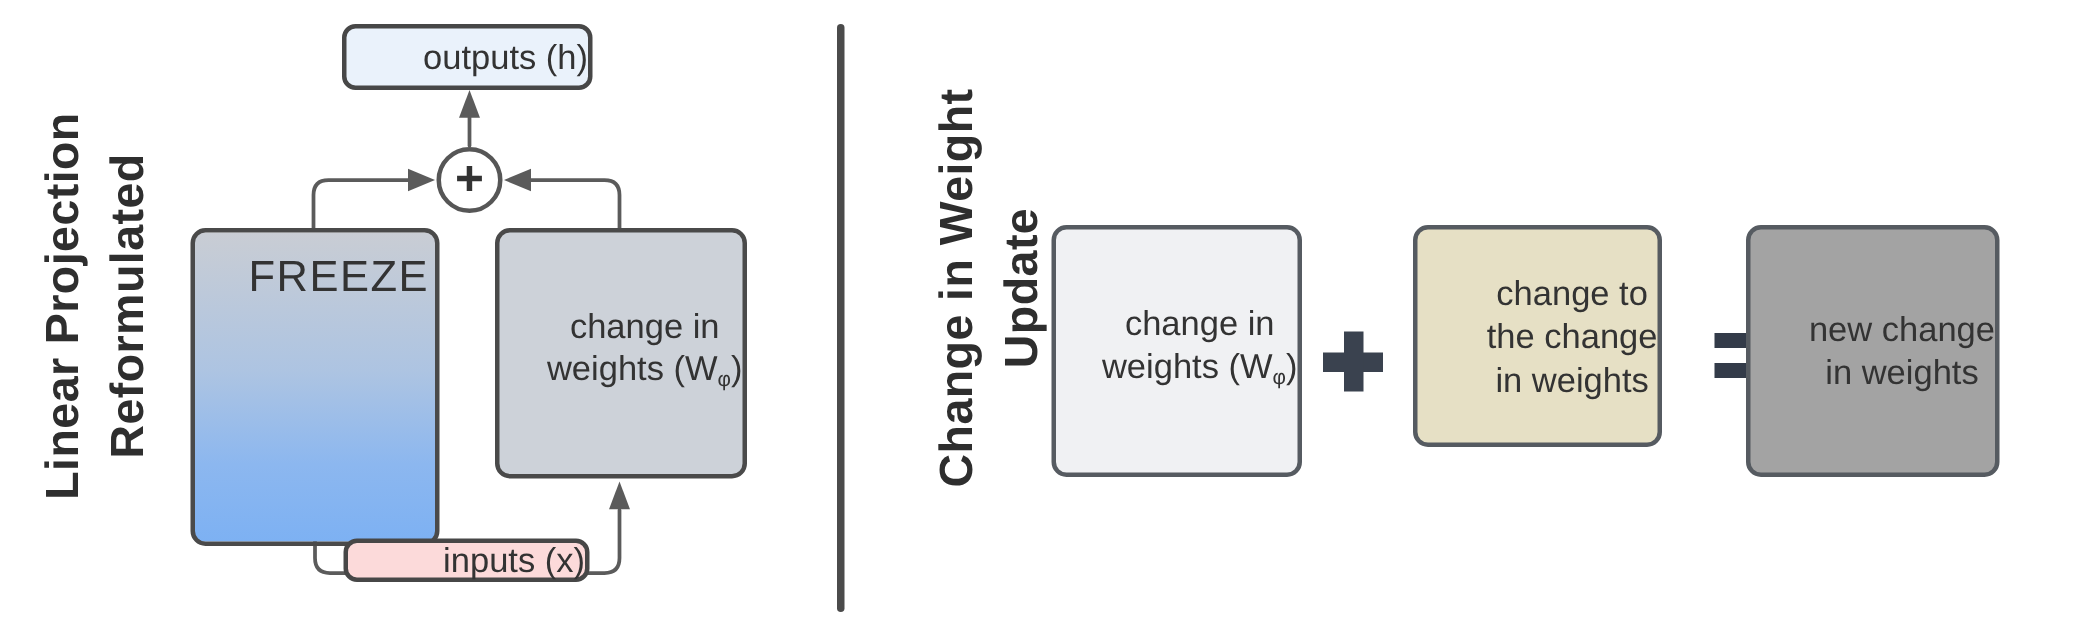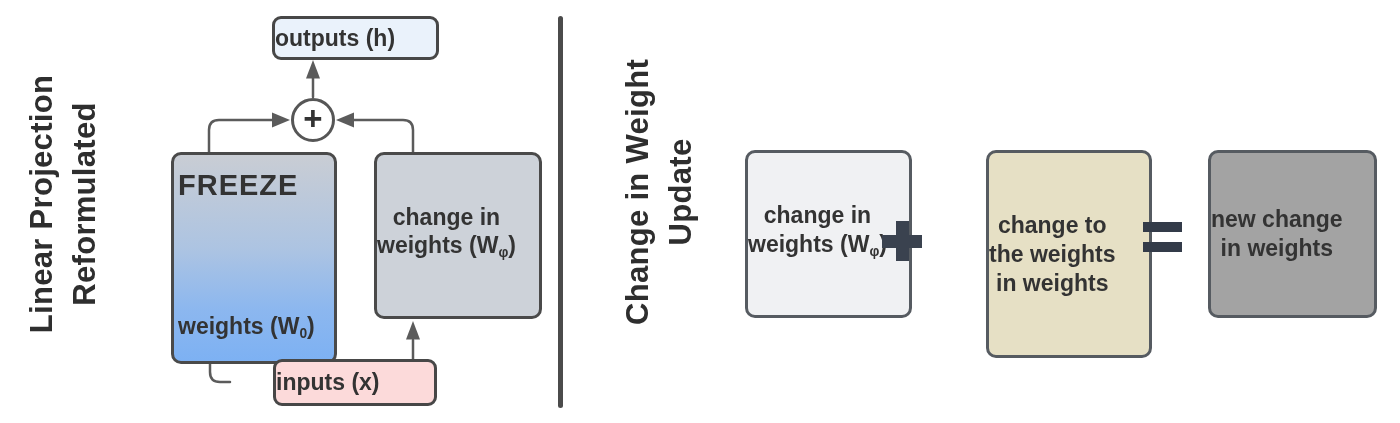--- a/index.html
+++ b/index.html
@@ -29,27 +29,26 @@
   }
   .v-title.left  { left: -82px;  top: 161px; width: 290px; height: 86px; }
   .v-title.right { left: 513px;  top: 145px; width: 292px; height: 94px; }
 
   
   .node {
     position: absolute;
     box-sizing: border-box;
     display: flex;
     flex-direction: column;
-    align-items: flex-start;
+    align-items: flex-end;
     justify-content: center;
     text-align: center;
-    font-weight: 700;
+    font-weight: 400;
     color: #333333;
     z-index: 2;
-    margin-left: 44px;
   }
   .pill {
     border: 3px solid #474747;
     border-radius: 9px;
     font-size: 23px;
   }
   .bigbox {
     border: 3px solid #4a4a4a;
     border-radius: 10px;
     font-size: 23px;
@@ -58,21 +57,21 @@
   .rbox {
     border: 3px solid #565b61;
     border-radius: 10px;
     font-size: 23px;
     line-height: 29px;
   }
   .subscript { font-size: 0.60em; vertical-align: -0.30em; }
 
   
   .outputs-box { left: 228px; top: 16px;  width: 167px; height: 44px; background: #eaf2fb; }
-  .inputs-box  { left: 229px; top: 359px; width: 164px; height: 47px; background: #fcdada; }
+  .inputs-box  { left: 229px; top: 359px; width: 164px; height: 29px; background: #fcdada; }
   .freeze-box  {
     left: 127px; top: 152px; width: 166px; height: 212px;
     background: linear-gradient(180deg, #c9cdd4 0%, #adc4e2 45%, #8cb7ef 75%, #7db1f3 100%);
     justify-content: space-between;
     padding: 15px 4px 13px 4px;
   }
   .freeze-header { font-size: 29px; letter-spacing: 1px; line-height: 30px; }
   .gray-box { left: 330px; top: 152px; width: 168px; height: 167px; background: #cdd2d9; }
 
   .sum-node {
@@ -87,21 +86,21 @@
   svg.wires { position: absolute; left: 0; top: 0; z-index: 1; }
 
   
   .divider {
     position: absolute; left: 558px; top: 16px;
     width: 5px; height: 392px; background: #4b4b4b; border-radius: 3px;
   }
 
   
   .r-change-box { left: 701px;  top: 150px; width: 167px; height: 168px; background: #f0f1f3; }
-  .r-delta-box  { left: 942px;  top: 150px; width: 166px; height: 208px; background: #e6e0c5; }
+  .r-delta-box  { left: 942px;  top: 150px; width: 166px; height: 148px; background: #e6e0c5; }
   .r-new-box    { left: 1164px; top: 150px; width: 169px; height: 168px; background: #a3a3a3; }
 
   .plus-op { position: absolute; left: 882px; top: 221px; width: 40px; height: 40px; z-index: 2; }
   .plus-op .h { position: absolute; left: 0; top: 13.5px; width: 40px; height: 13px; background: #3a424f; }
   .plus-op .v { position: absolute; left: 13.5px; top: 0; width: 13px; height: 40px; background: #3a424f; }
   .equals-op { position: absolute; left: 1143px; top: 222px; width: 39px; height: 30px; z-index: 2; }
   .equals-op .bar { position: absolute; left: 0; width: 39px; height: 10px; background: #333b49; }
   .equals-op .bar.b1 { top: 0; }
   .equals-op .bar.b2 { top: 20px; }
 </style>
@@ -136,21 +135,20 @@
     <span>outputs (h)</span>
   </div>
 
   <div class="sum-node">
     <span>+</span>
   </div>
 
   <div class="node bigbox freeze-box">
     <div class="freeze-header">FREEZE</div>
     <div>
-        <div><span>weights (W</span><span class="subscript">0</span><span>)</span></div>
       </div>
   </div>
 
   <div class="node bigbox gray-box">
     <div>
         <div><span>change in</span></div>
         <div><span>weights (W</span><span class="subscript">φ</span><span>)</span></div>
       </div>
   </div>
 
@@ -173,21 +171,21 @@
   </div>
 
   <div class="plus-op" role="img" aria-label="+">
     <div class="h"></div>
     <div class="v"></div>
   </div>
 
   <div class="node rbox r-delta-box">
     <div>
         <div><span>change to</span></div>
-        <div><span>the weights</span></div>
+        <div><span>the change</span></div>
         <div><span>in weights</span></div>
       </div>
   </div>
 
   <div class="equals-op" role="img" aria-label="=">
     <div class="bar b1"></div>
     <div class="bar b2"></div>
   </div>
 
   <div class="node rbox r-new-box">

